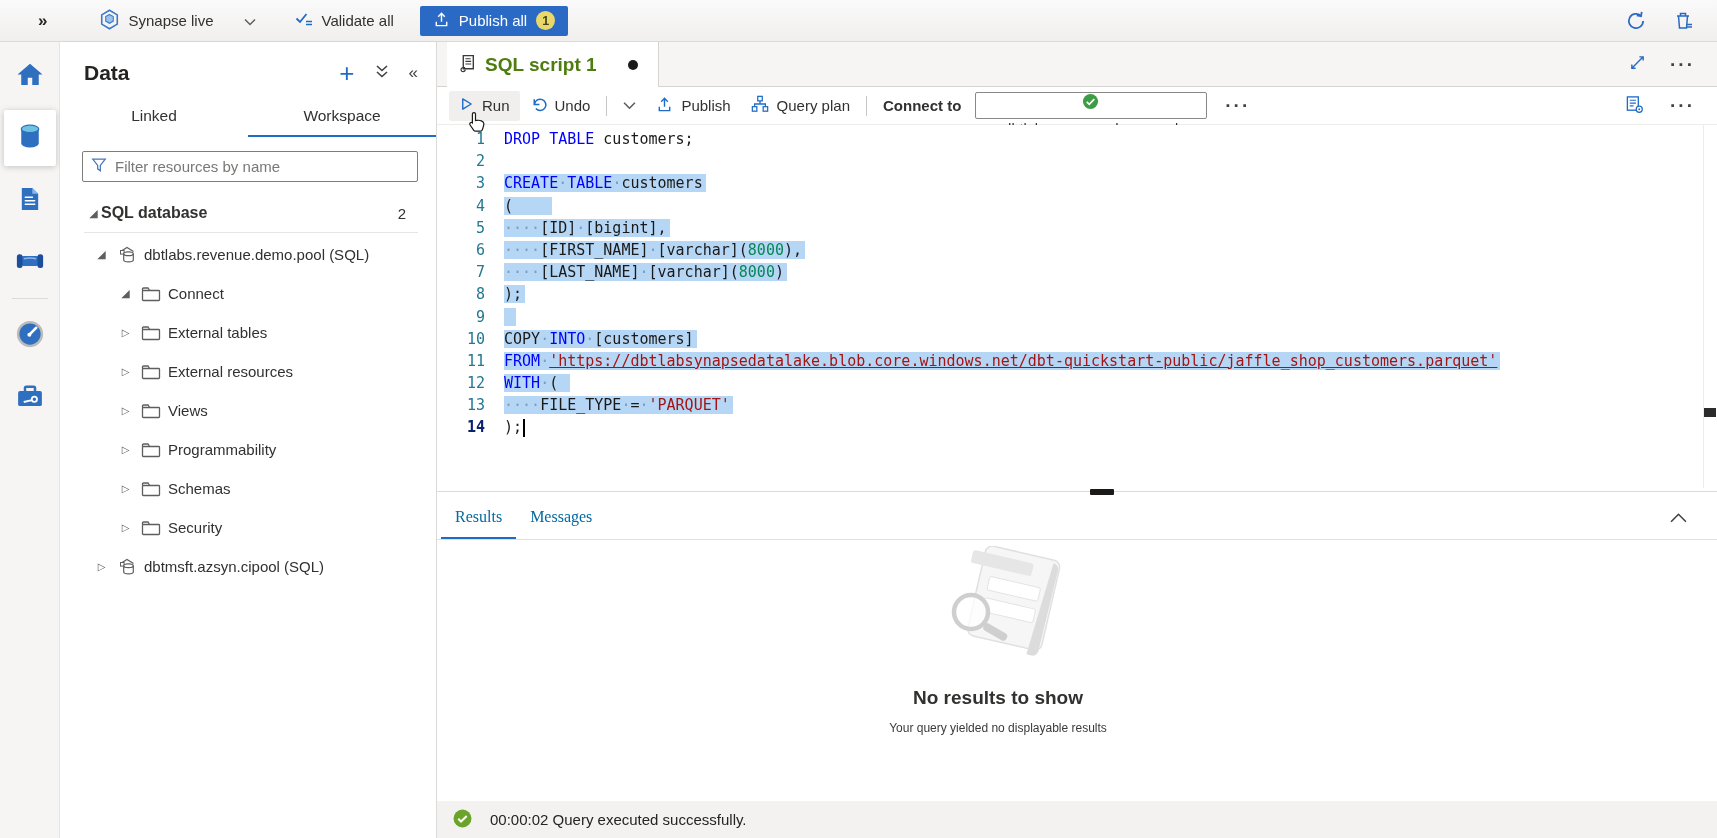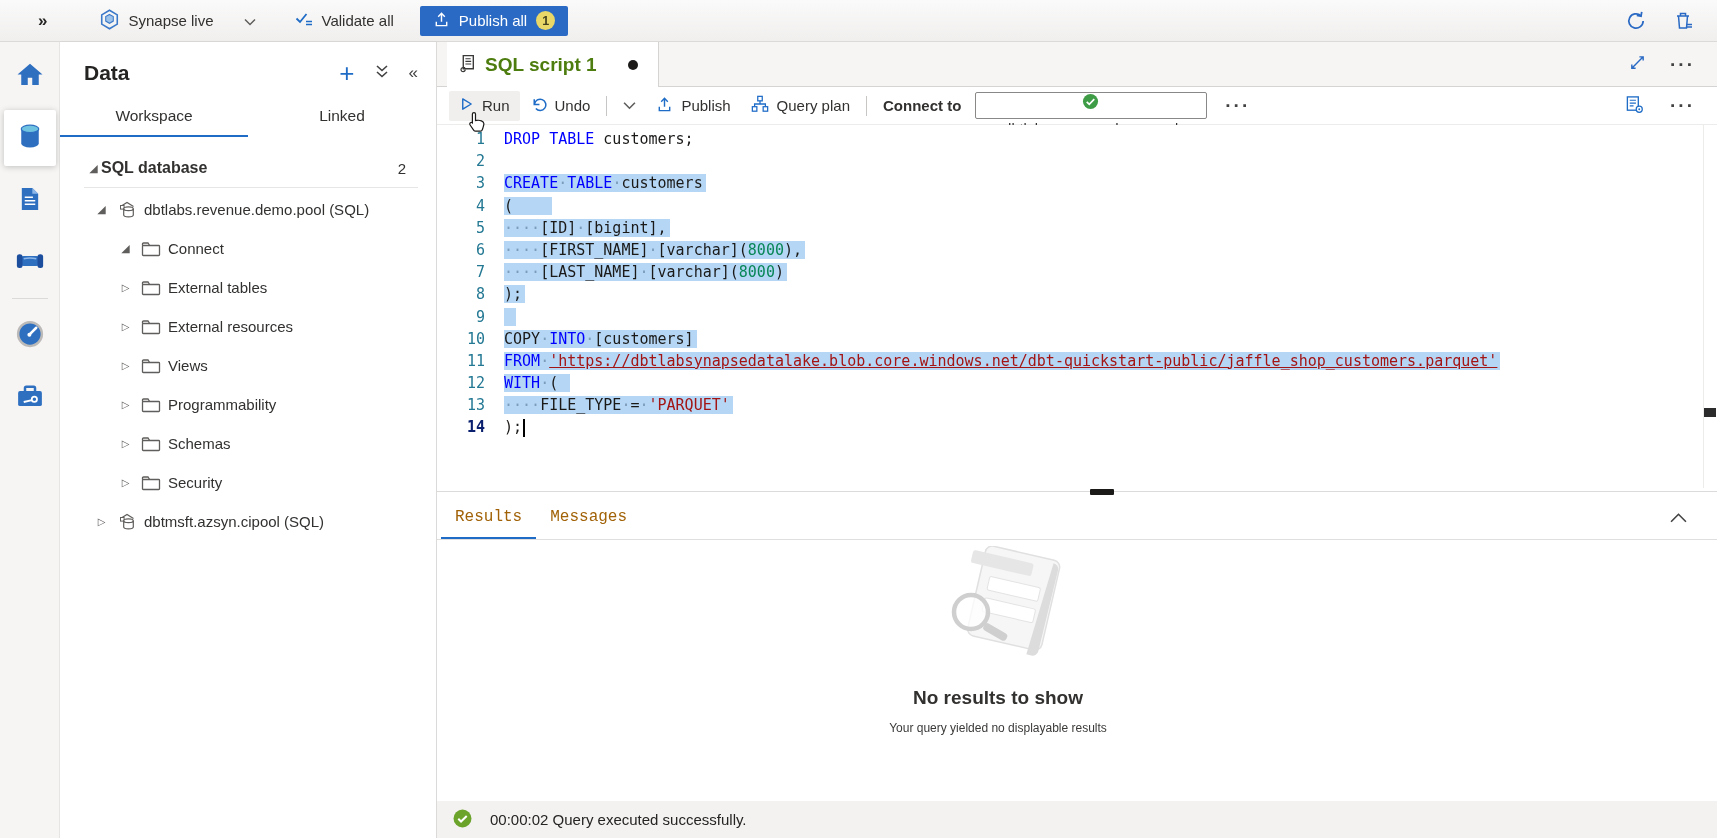--- a/index.html
+++ b/index.html
@@ -91,21 +91,21 @@
   .ov-track { position:absolute; top:0; right:0; width:14px; height:100%; border-left:1px solid #ececeb; background:#fff; }
   .ov-cursor { position:absolute; right:1px; top:283px; width:12px; height:9px; background:#2b2b2b; }
 
   .split { height:8px; flex:0 0 8px; position:relative; background:#fff; }
   .split-line { position:absolute; left:0; right:0; top:3px; border-top:1px solid #dddbd9; }
   .split-handle { position:absolute; left:51%; top:1px; width:24px; height:6px; background:#1b1a19; border-radius:1px; cursor:row-resize; }
 
   
   .results { flex:1; display:flex; flex-direction:column; min-height:0; }
   .res-tabs { height:44px; flex:0 0 44px; border-bottom:1px solid #e1dfdd; display:flex; align-items:stretch; padding-left:4px; }
-  .res-tab { padding:0 14px; display:flex; align-items:center; font-size:16px; color:#a16207; border:none; background:none; font-family:Liberation Mono, monospace; border-bottom:2.5px solid transparent; cursor:pointer; }
+  .res-tab { padding:0 14px; display:flex; align-items:center; font-size:16px; color:#0369a1; border:none; background:none; font-family:Liberation Serif, serif; border-bottom:2.5px solid transparent; cursor:pointer; }
   .res-tab.active { border-bottom-color:#1f6cc7; }
   .res-collapse { margin-left:auto; display:flex; align-items:center; padding-right:30px; cursor:pointer; }
   .res-body { flex:1; background:#fff; display:flex; flex-direction:column; align-items:center; padding-top:6px; margin-right:158px; }
   .empty-title { margin-top:26px; font-size:19px; font-weight:700; color:#323130; }
   .empty-sub { margin-top:12px; font-size:12px; color:#3b3a39; }
   .statusbar { height:37px; flex:0 0 37px; background:#f3f2f1; display:flex; align-items:center; gap:18px; padding-left:16px; }
   .status-text { font-size:15px; color:#252423; }
 
   .mouse-cursor { position:absolute; left:468px; top:111px; z-index:60; pointer-events:none; }
 </style>
@@ -226,24 +226,32 @@
             <svg width="14" height="15" viewBox="0 0 14 15">
                 <polyline points="2,2 7,6.5 12,2" fill="none" stroke="#424242" stroke-width="1.6"></polyline>
                 <polyline points="2,8 7,12.5 12,8" fill="none" stroke="#424242" stroke-width="1.6"></polyline>
               </svg>
           </span>
           <span class="gray-glyph">«</span>
         </div>
       </div>
 
       <div class="sb-tabs">
+        <button class="sb-tab">Linked</button>
         <button class="sb-tab active">Workspace</button>
-        <button class="sb-tab">Linked</button>
-      </div>
-
+      </div>
+
+      <div class="filter-box">
+        <span>
+          <svg width="16" height="16" viewBox="0 0 18 18">
+              <path d="M2 2.5 h14 L10.5 9.5 v6 l-3-2.2 V9.5 Z" fill="none" stroke="#4a74b8" stroke-width="1.4"></path>
+            </svg>
+        </span>
+        <input type="text" placeholder="Filter resources by name" style="">
+      </div>
 
       <div class="tree">
           <div class="tree-row lvl1">
     <span class="tw expanded">◢</span>
 
     <span class="node-label">SQL database</span>
     <span class="node-count">2</span>
   </div>
           <div class="tree-row lvl2">
     <span class="tw expanded">◢</span>

